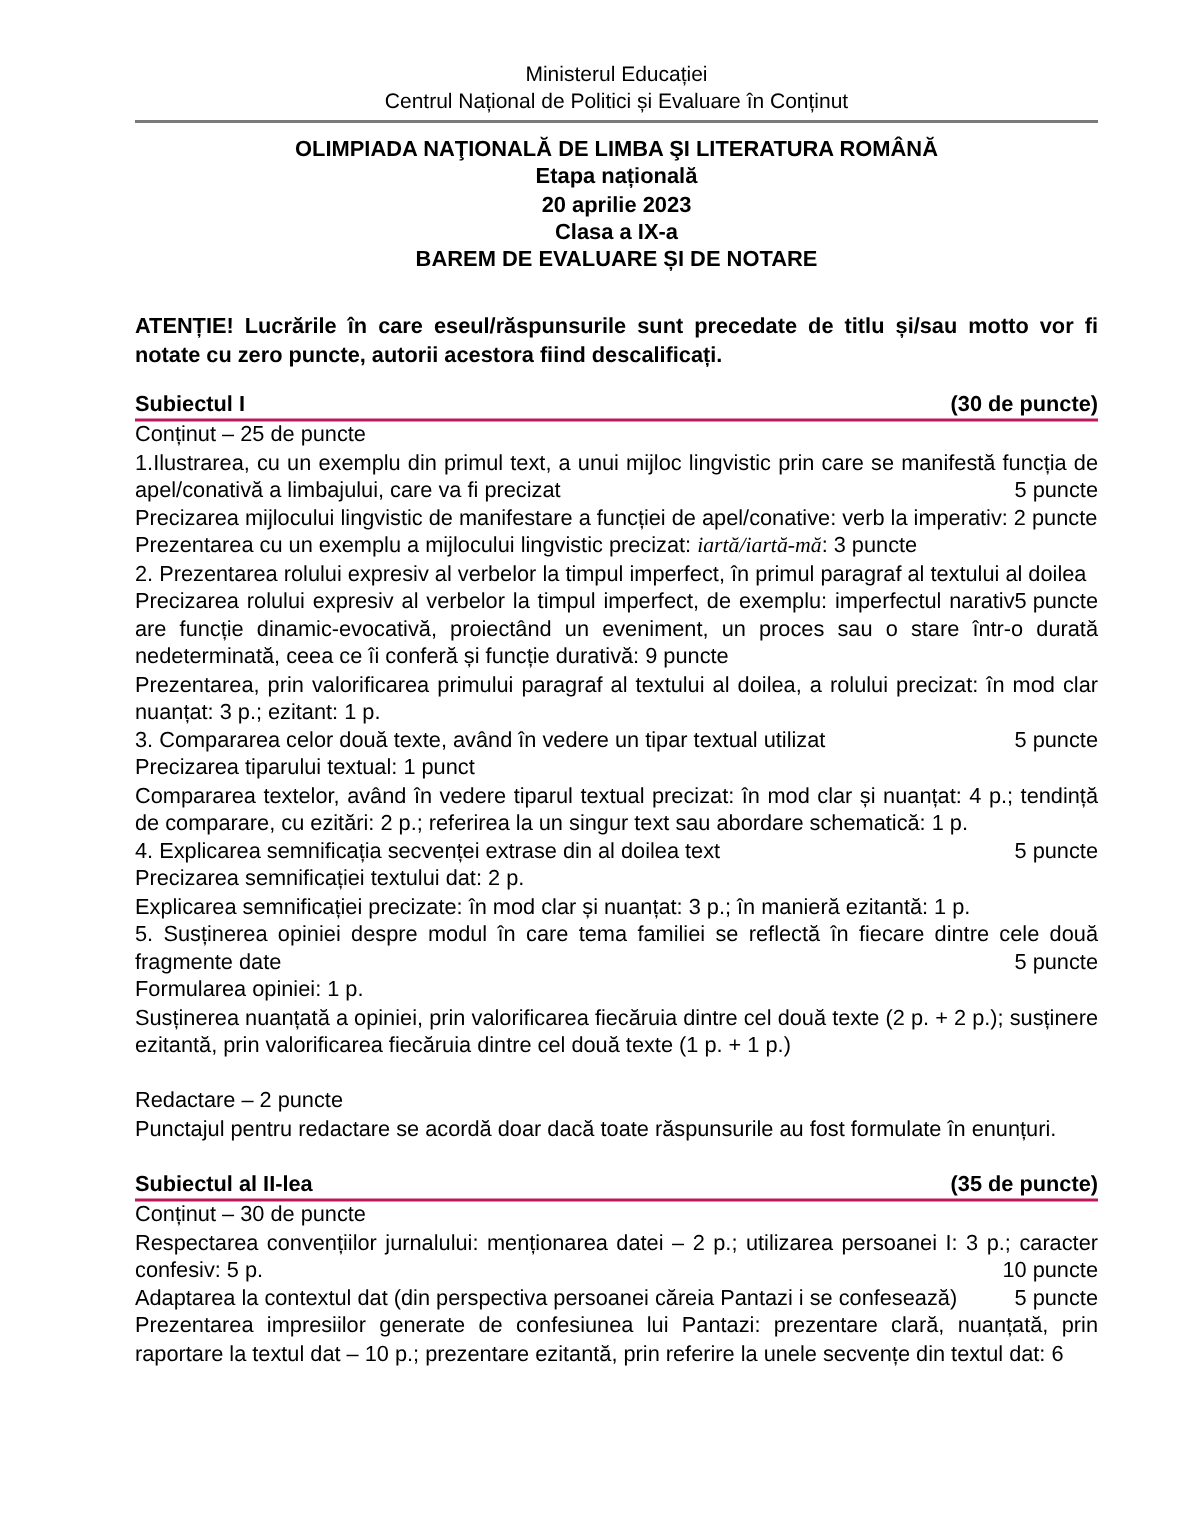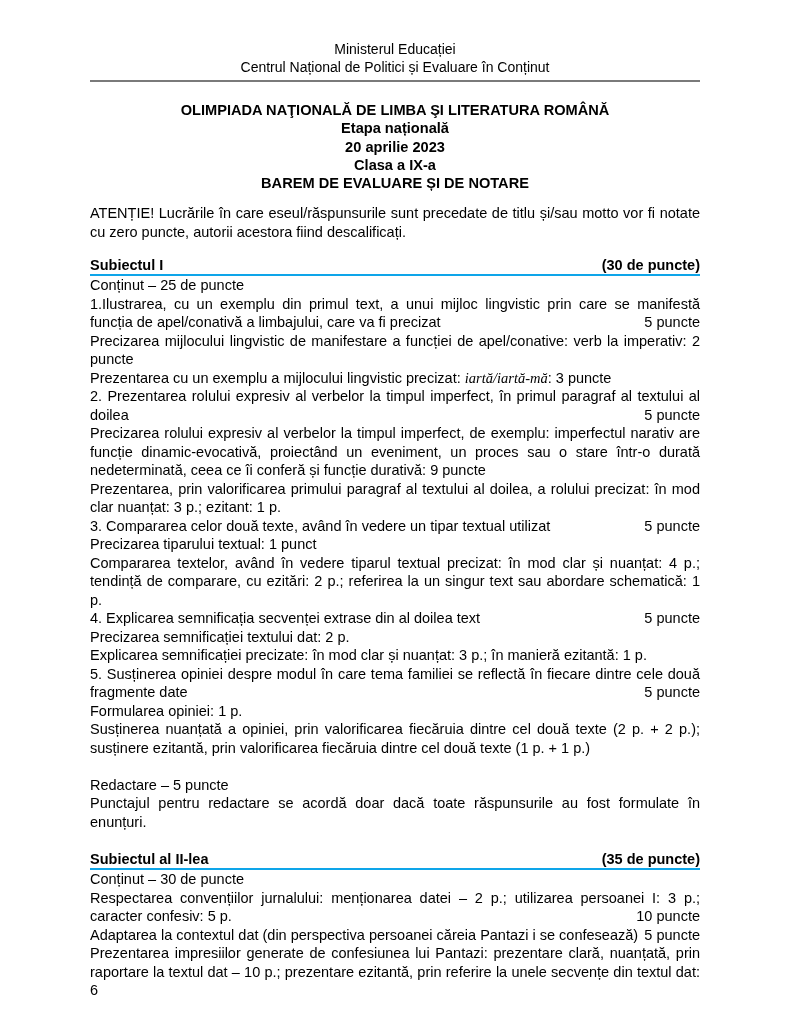--- a/index.html
+++ b/index.html
@@ -11,56 +11,56 @@
     overflow: hidden;
   }
   body {
     font-family: "Liberation Sans", sans-serif;
     color: #000000;
   }
   .page {
     box-sizing: border-box;
     width: 791px;
     height: 1024px;
-    padding: 40px 91px 0 90px;
+    padding: 40px 59px 0 90px;
   }
   .doc-header {
     text-align: center;
     font-size: 14px;
     line-height: 18px;
   }
   .header-rule {
     border-bottom: 2px solid #7a7a7a;
     margin-top: 4px;
     height: 0;
   }
   .title-block {
-    margin-top: 19px;
+    margin-top: 9px;
     text-align: center;
     font-weight: bold;
     font-size: 14.6px;
     line-height: 18.3px;
   }
   .notice {
-    margin-top: 12px;
-    font-weight: normal;
+    margin-top: 27px;
+    font-weight: bold;
   }
   .para {
     font-size: 14.5px;
     line-height: 18.5px;
     text-align: justify;
   }
   .content { margin-top: 7px; }
   .sec-heading {
     display: flex;
     justify-content: space-between;
     font-weight: bold;
     font-size: 14.5px;
     line-height: 18.5px;
-    border-bottom: 2px solid #0ea5e9;
+    border-bottom: 2px solid #be185d;
   }
   .bold { font-weight: normal; }
   .it { font-style: italic; font-family: Liberation Serif, serif; }
   .pts {
     float: right;
     font-weight: normal;
   }
   .spacer { height: 18.5px; }
 </style>
 </head>
@@ -99,21 +99,21 @@
       <div class="para"><span>3. Compararea celor două texte, având în vedere un tipar textual utilizat</span><span class="pts">5 puncte</span></div>
       <div class="para"><span>Precizarea tiparului textual: 1 punct</span></div>
       <div class="para"><span>Compararea textelor, având în vedere tiparul textual precizat: în mod clar și nuanțat: 4 p.; tendință de comparare, cu ezitări: 2 p.; referirea la un singur text sau abordare schematică: 1 p.</span></div>
       <div class="para"><span>4. Explicarea semnificația secvenței extrase din al doilea text</span><span class="pts">5 puncte</span></div>
       <div class="para"><span>Precizarea semnificației textului dat: 2 p.</span></div>
       <div class="para"><span>Explicarea semnificației precizate: în mod clar și nuanțat: 3 p.; în manieră ezitantă: 1 p.</span></div>
       <div class="para"><span>5. Susținerea opiniei despre modul în care tema familiei se reflectă în fiecare dintre cele două fragmente date</span><span class="pts">5 puncte</span></div>
       <div class="para"><span>Formularea opiniei: 1 p.</span></div>
       <div class="para"><span>Susținerea nuanțată a opiniei, prin valorificarea fiecăruia dintre cel două texte (2 p. + 2 p.); susținere ezitantă, prin valorificarea fiecăruia dintre cel două texte (1 p. + 1 p.)</span></div>
       <div class="spacer"></div>
-      <div class="para bold"><span>Redactare – 5 puncte</span></div>
+      <div class="para bold"><span>Redactare – 2 puncte</span></div>
       <div class="para bold"><span>Punctajul pentru redactare se acordă doar dacă toate răspunsurile au fost formulate în enunțuri.</span></div>
       <div class="spacer"></div>
       <div class="sec-heading">
         <span class="sec-title">Subiectul al II-lea</span>
         <span class="sec-points">(35 de puncte)</span>
       </div>
       <div class="para bold"><span>Conținut – 30 de puncte</span></div>
       <div class="para"><span>Respectarea convențiilor jurnalului: menționarea datei – 2 p.; utilizarea persoanei I: 3 p.; caracter confesiv: 5 p.</span><span class="pts">10 puncte</span></div>
       <div class="para"><span>Adaptarea la contextul dat (din perspectiva persoanei căreia Pantazi i se confesează)</span><span class="pts">5 puncte</span></div>
       <div class="para"><span>Prezentarea impresiilor generate de confesiunea lui Pantazi: prezentare clară, nuanțată, prin raportare la textul dat – 10 p.; prezentare ezitantă, prin referire la unele secvențe din textul dat: 6</span></div>

